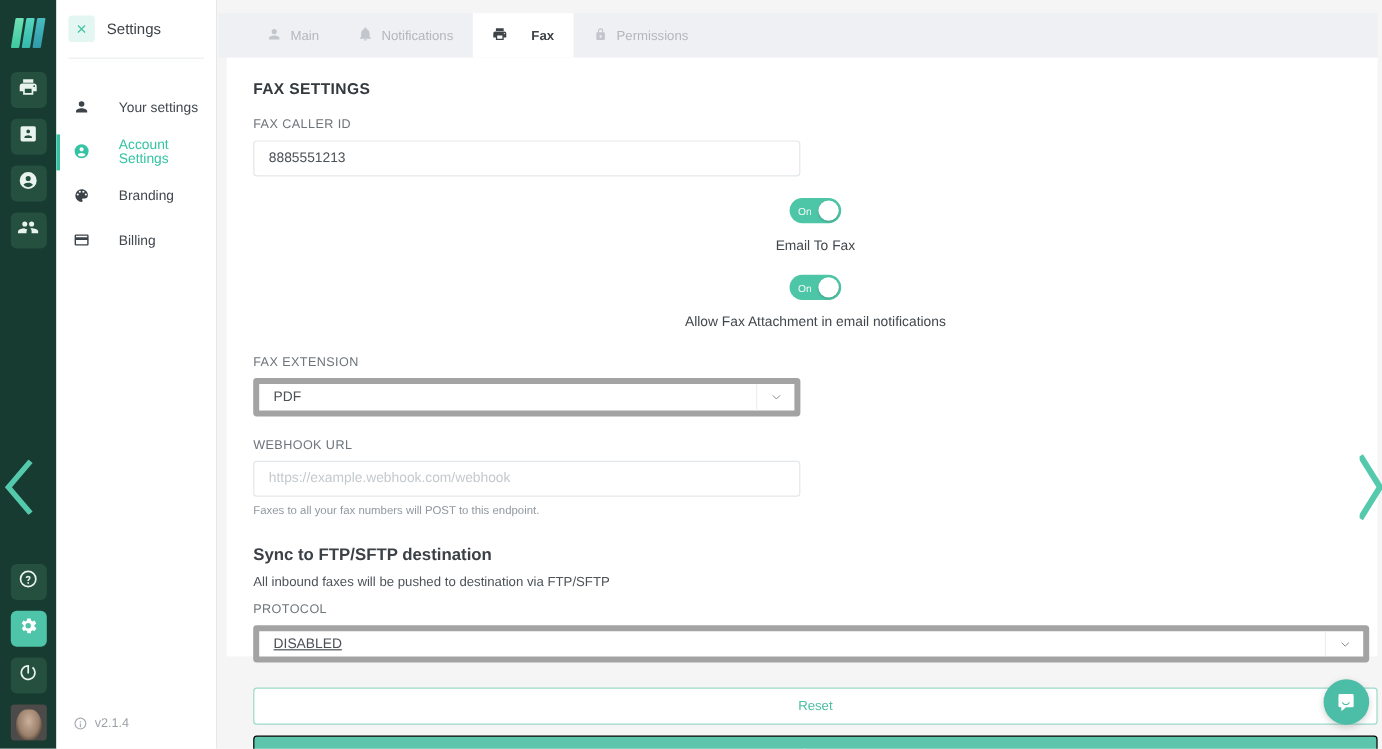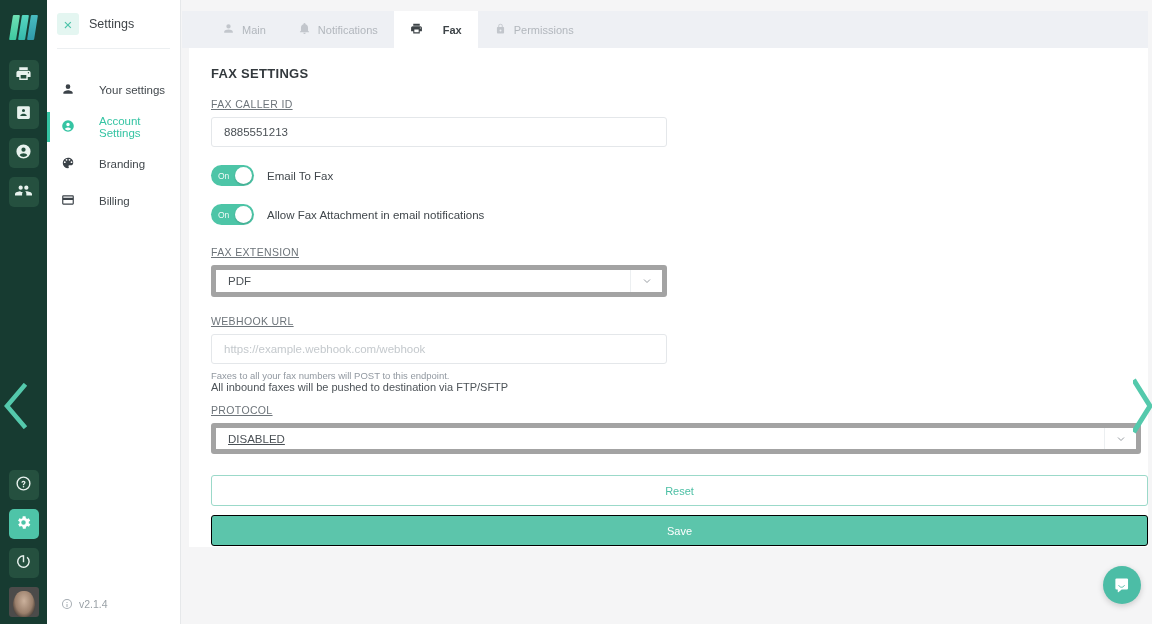--- a/index.html
+++ b/index.html
@@ -146,21 +146,20 @@
   }
   .card-inner { padding: 18px 0 0 22px; }
 
   .h-section {
     font-size: 13px; font-weight: 700; color: #33393d;
     letter-spacing: .3px; margin: 0 0 17px 0;
   }
   .field-label {
     font-size: 10.5px; color: #6d747a; letter-spacing: .35px;
     margin-bottom: 7px;
-    text-decoration: underline;
   }
   .inp {
     width: 456px; height: 30px;
     border: 1px solid #e4e7ea; border-radius: 3px;
     background: #fff;
     display: flex; align-items: center;
     padding-left: 12px;
     font-size: 11.5px; color: #4b5156;
   }
   .inp.placeholder { color: #c4c9cd; }
@@ -175,21 +174,21 @@
     font-size: 11.5px; color: #4b5156; cursor: pointer;
   }
   .select-wrap.wide { width: 930px; height: 31px; text-decoration: underline; }
   .select-arrow {
     position: absolute; right: 0; top: 0; bottom: 0;
     width: 32px; border-left: 1px solid #eceff1;
     display: flex; align-items: center; justify-content: center;
   }
   .select-arrow svg { width: 12px; height: 12px; stroke: #7d848a; fill: none; stroke-width: 1.6; }
 
-  .toggle-row { display: flex; align-items: center; gap: 13px; margin-bottom: 0; }
+  .toggle-row { display: flex; align-items: center; gap: 13px; margin-bottom: 0; flex-direction: column; }
   .toggle {
     width: 43px; height: 21px; border-radius: 11px;
     background: #4dc5a7; position: relative;
     display: flex; align-items: center; cursor: pointer;
   }
   .toggle .t-label {
     font-size: 8.5px; color: #ffffff; position: absolute; left: 7px; opacity: .92;
   }
   .toggle .knob {
     position: absolute; right: 2px;
@@ -430,20 +429,21 @@
             <svg viewBox="0 0 24 24">
                 <path d="M6 9l6 6 6-6"></path>
               </svg>
           </span>
         </div>
 
         <div class="field-label" style="margin-top:18px;">WEBHOOK URL</div>
         <div class="inp placeholder" title="https://example.webhook.com/webhook">https://example.webhook.com/webhook</div>
         <div class="hint">Faxes to all your fax numbers will POST to this endpoint.</div>
 
+        <div class="h-sub" style="margin-top:23px;">Sync to FTP/SFTP destination</div>
         <div class="sub-desc">All inbound faxes will be pushed to destination via FTP/SFTP</div>
 
         <div class="field-label">PROTOCOL</div>
         <div class="select-wrap wide">
           <span>DISABLED</span>
           <span class="select-arrow">
             <svg viewBox="0 0 24 24">
                 <path d="M6 9l6 6 6-6"></path>
               </svg>
           </span>

